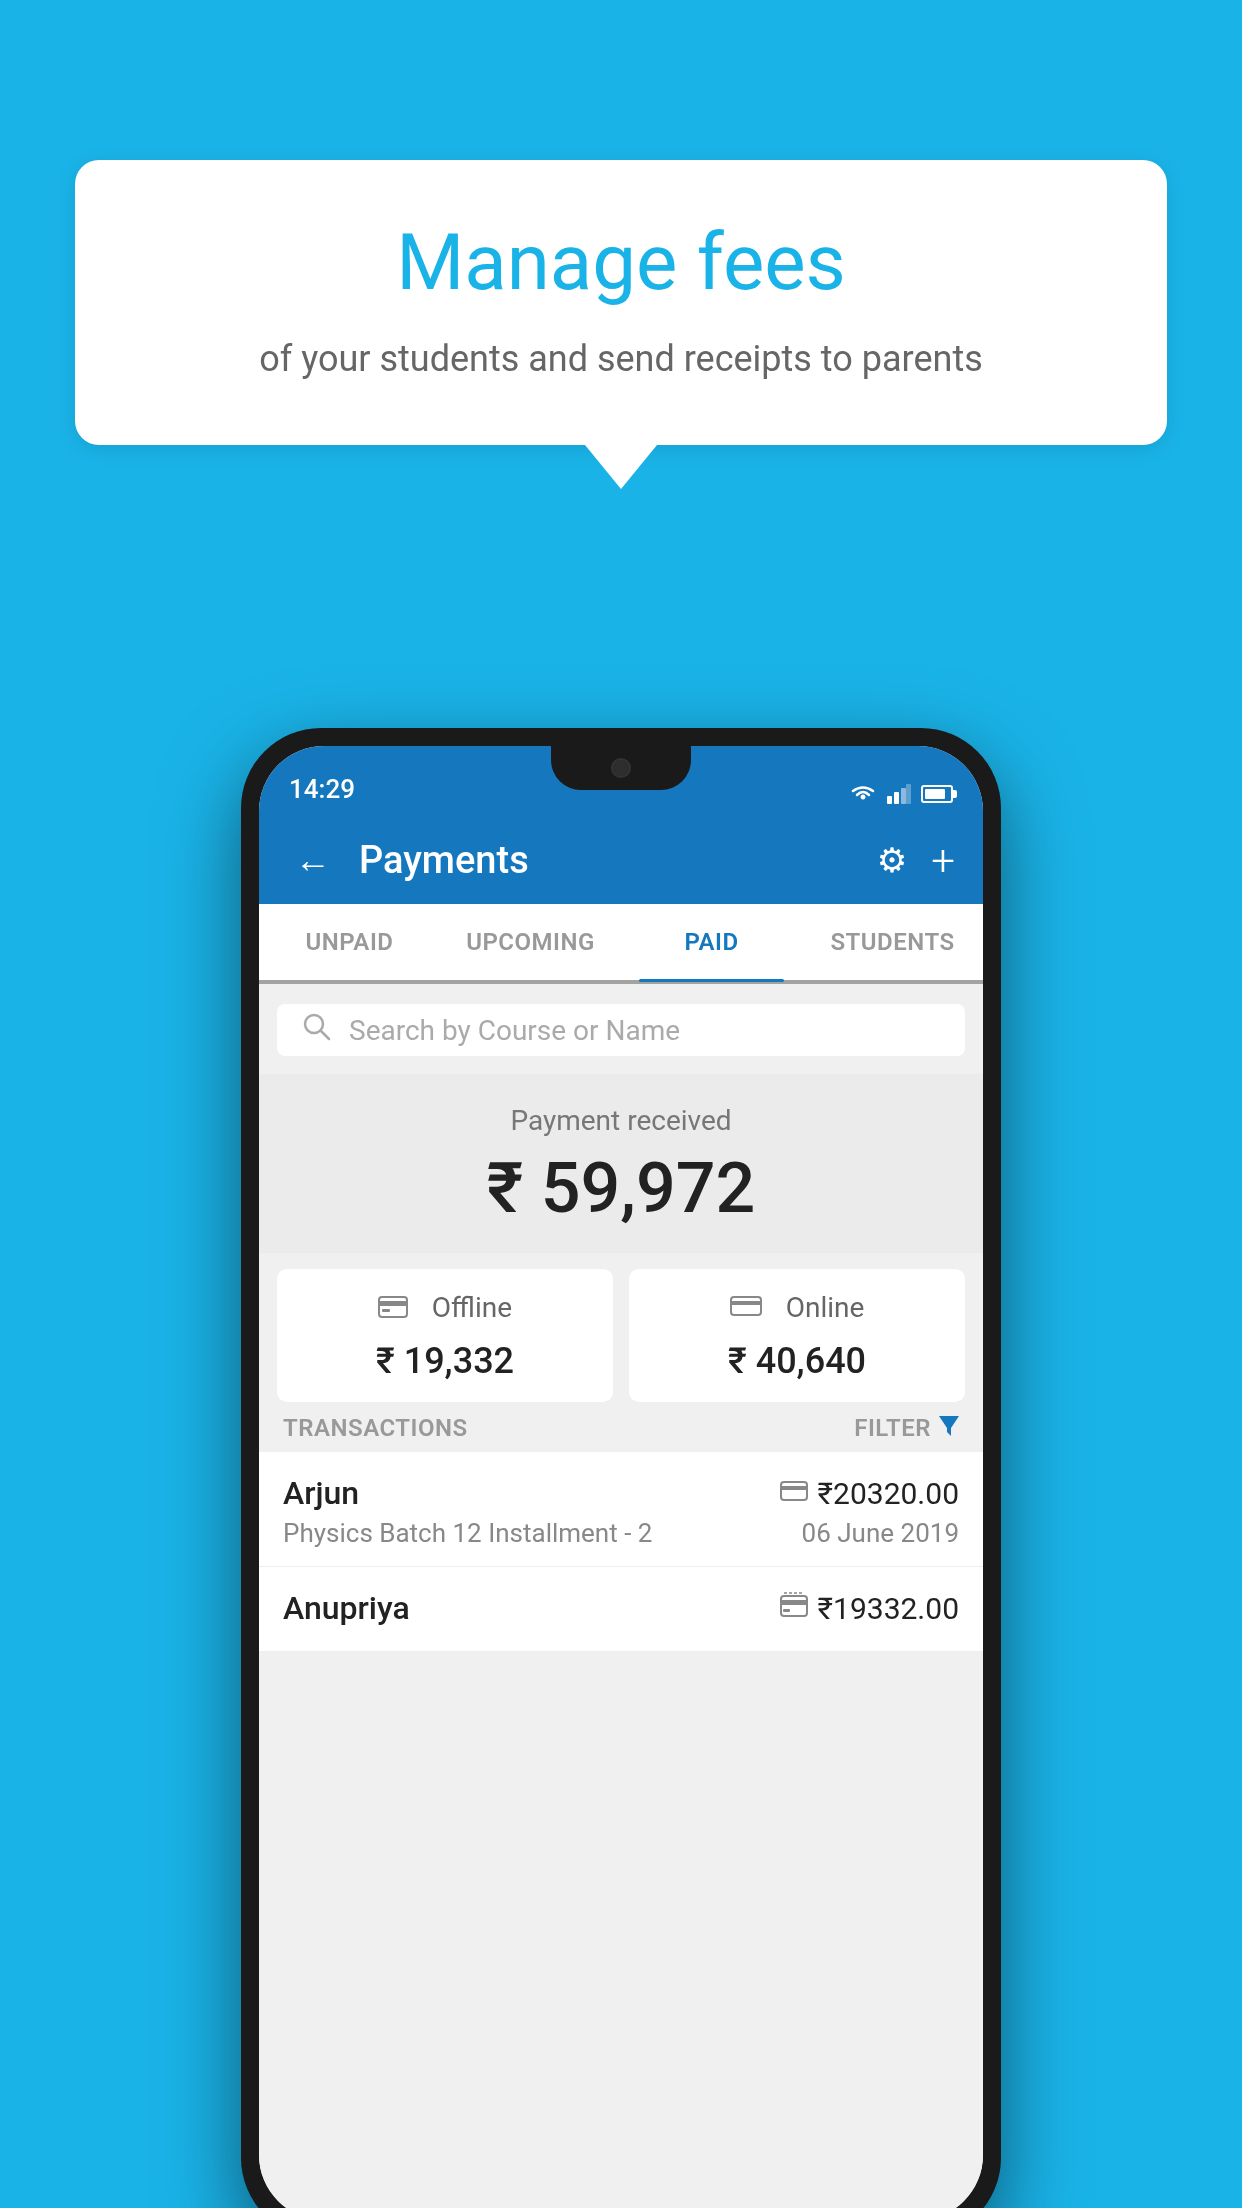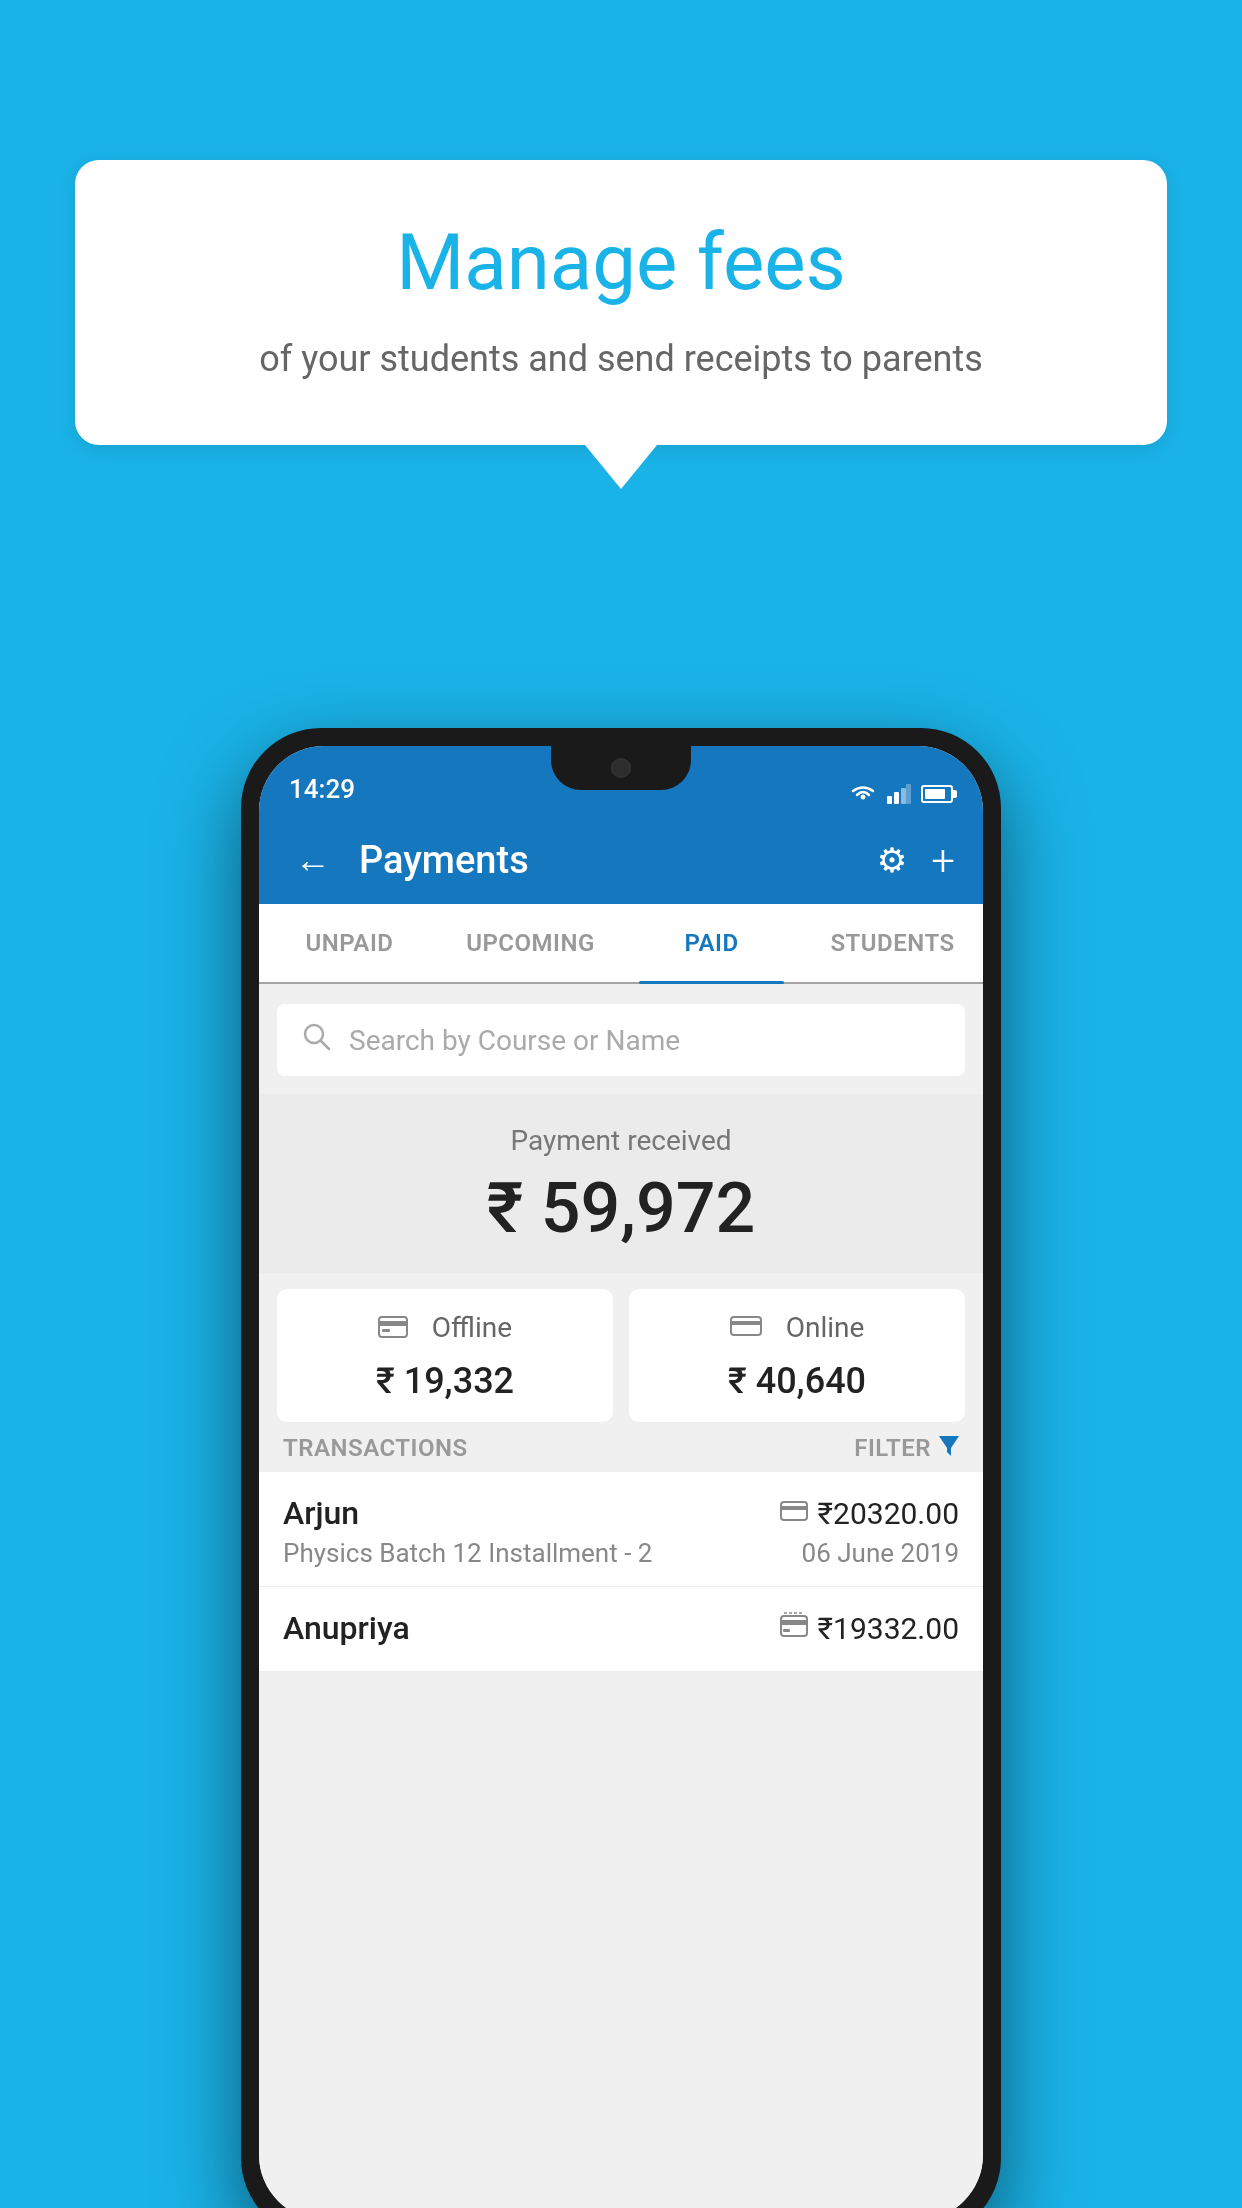--- a/index.html
+++ b/index.html
@@ -214,21 +214,21 @@
 
     
     .tab-bar {
       position: absolute;
       top: 158px;
       left: 0; right: 0;
       height: 80px;
       background: white;
       display: flex;
       align-items: stretch;
-      border-bottom: 2px solid #a3a3a3;
+      border-bottom: 4px solid #a3a3a3;
       z-index: 30;
     }
     .tab-item {
       flex: 1;
       display: flex;
       align-items: center;
       justify-content: center;
       font-size: 24px;
       font-weight: 600;
       color: #999;
@@ -257,21 +257,21 @@
       left: 0; right: 0; bottom: 0;
       background: #f0f0f0;
       overflow: hidden;
     }
 
     
     .search-bar {
       margin: 20px 18px 0;
       background: white;
       border-radius: 8px;
-      height: 72px;
+      height: 52px;
       display: flex;
       align-items: center;
       padding: 0 24px;
       gap: 18px;
     }
     .search-icon {
       color: #999;
       font-size: 32px;
     }
     .search-placeholder {

